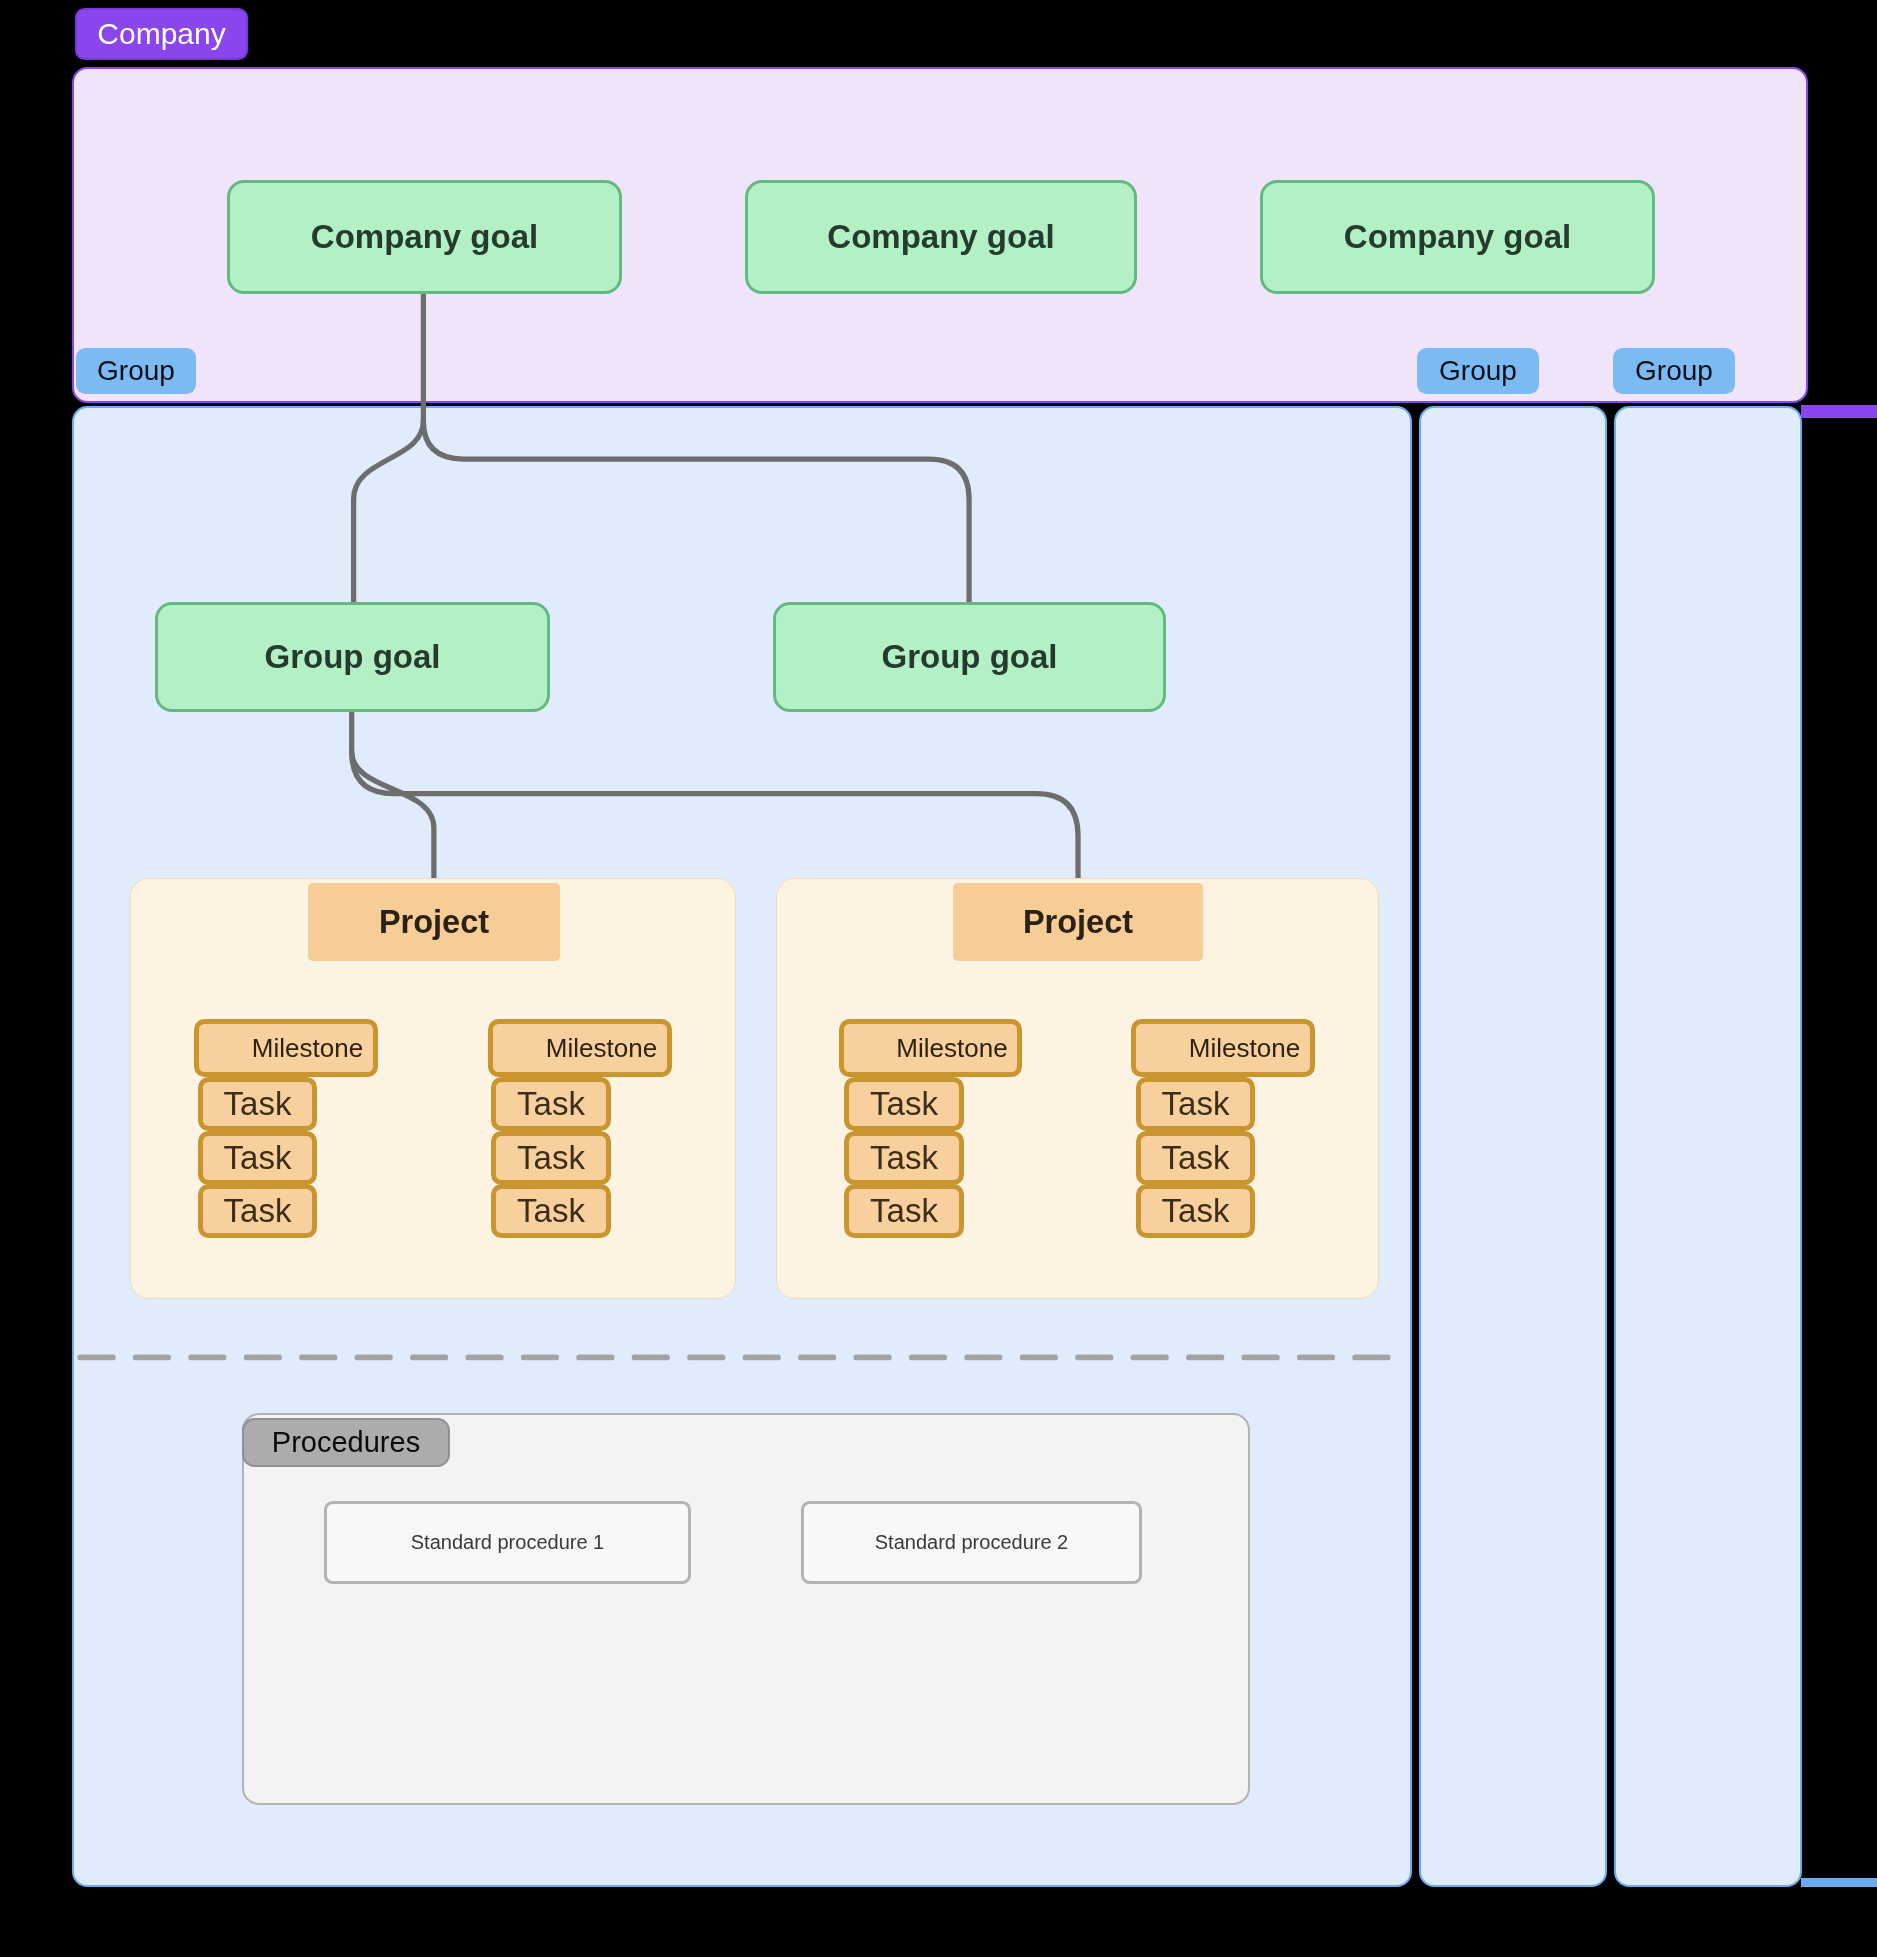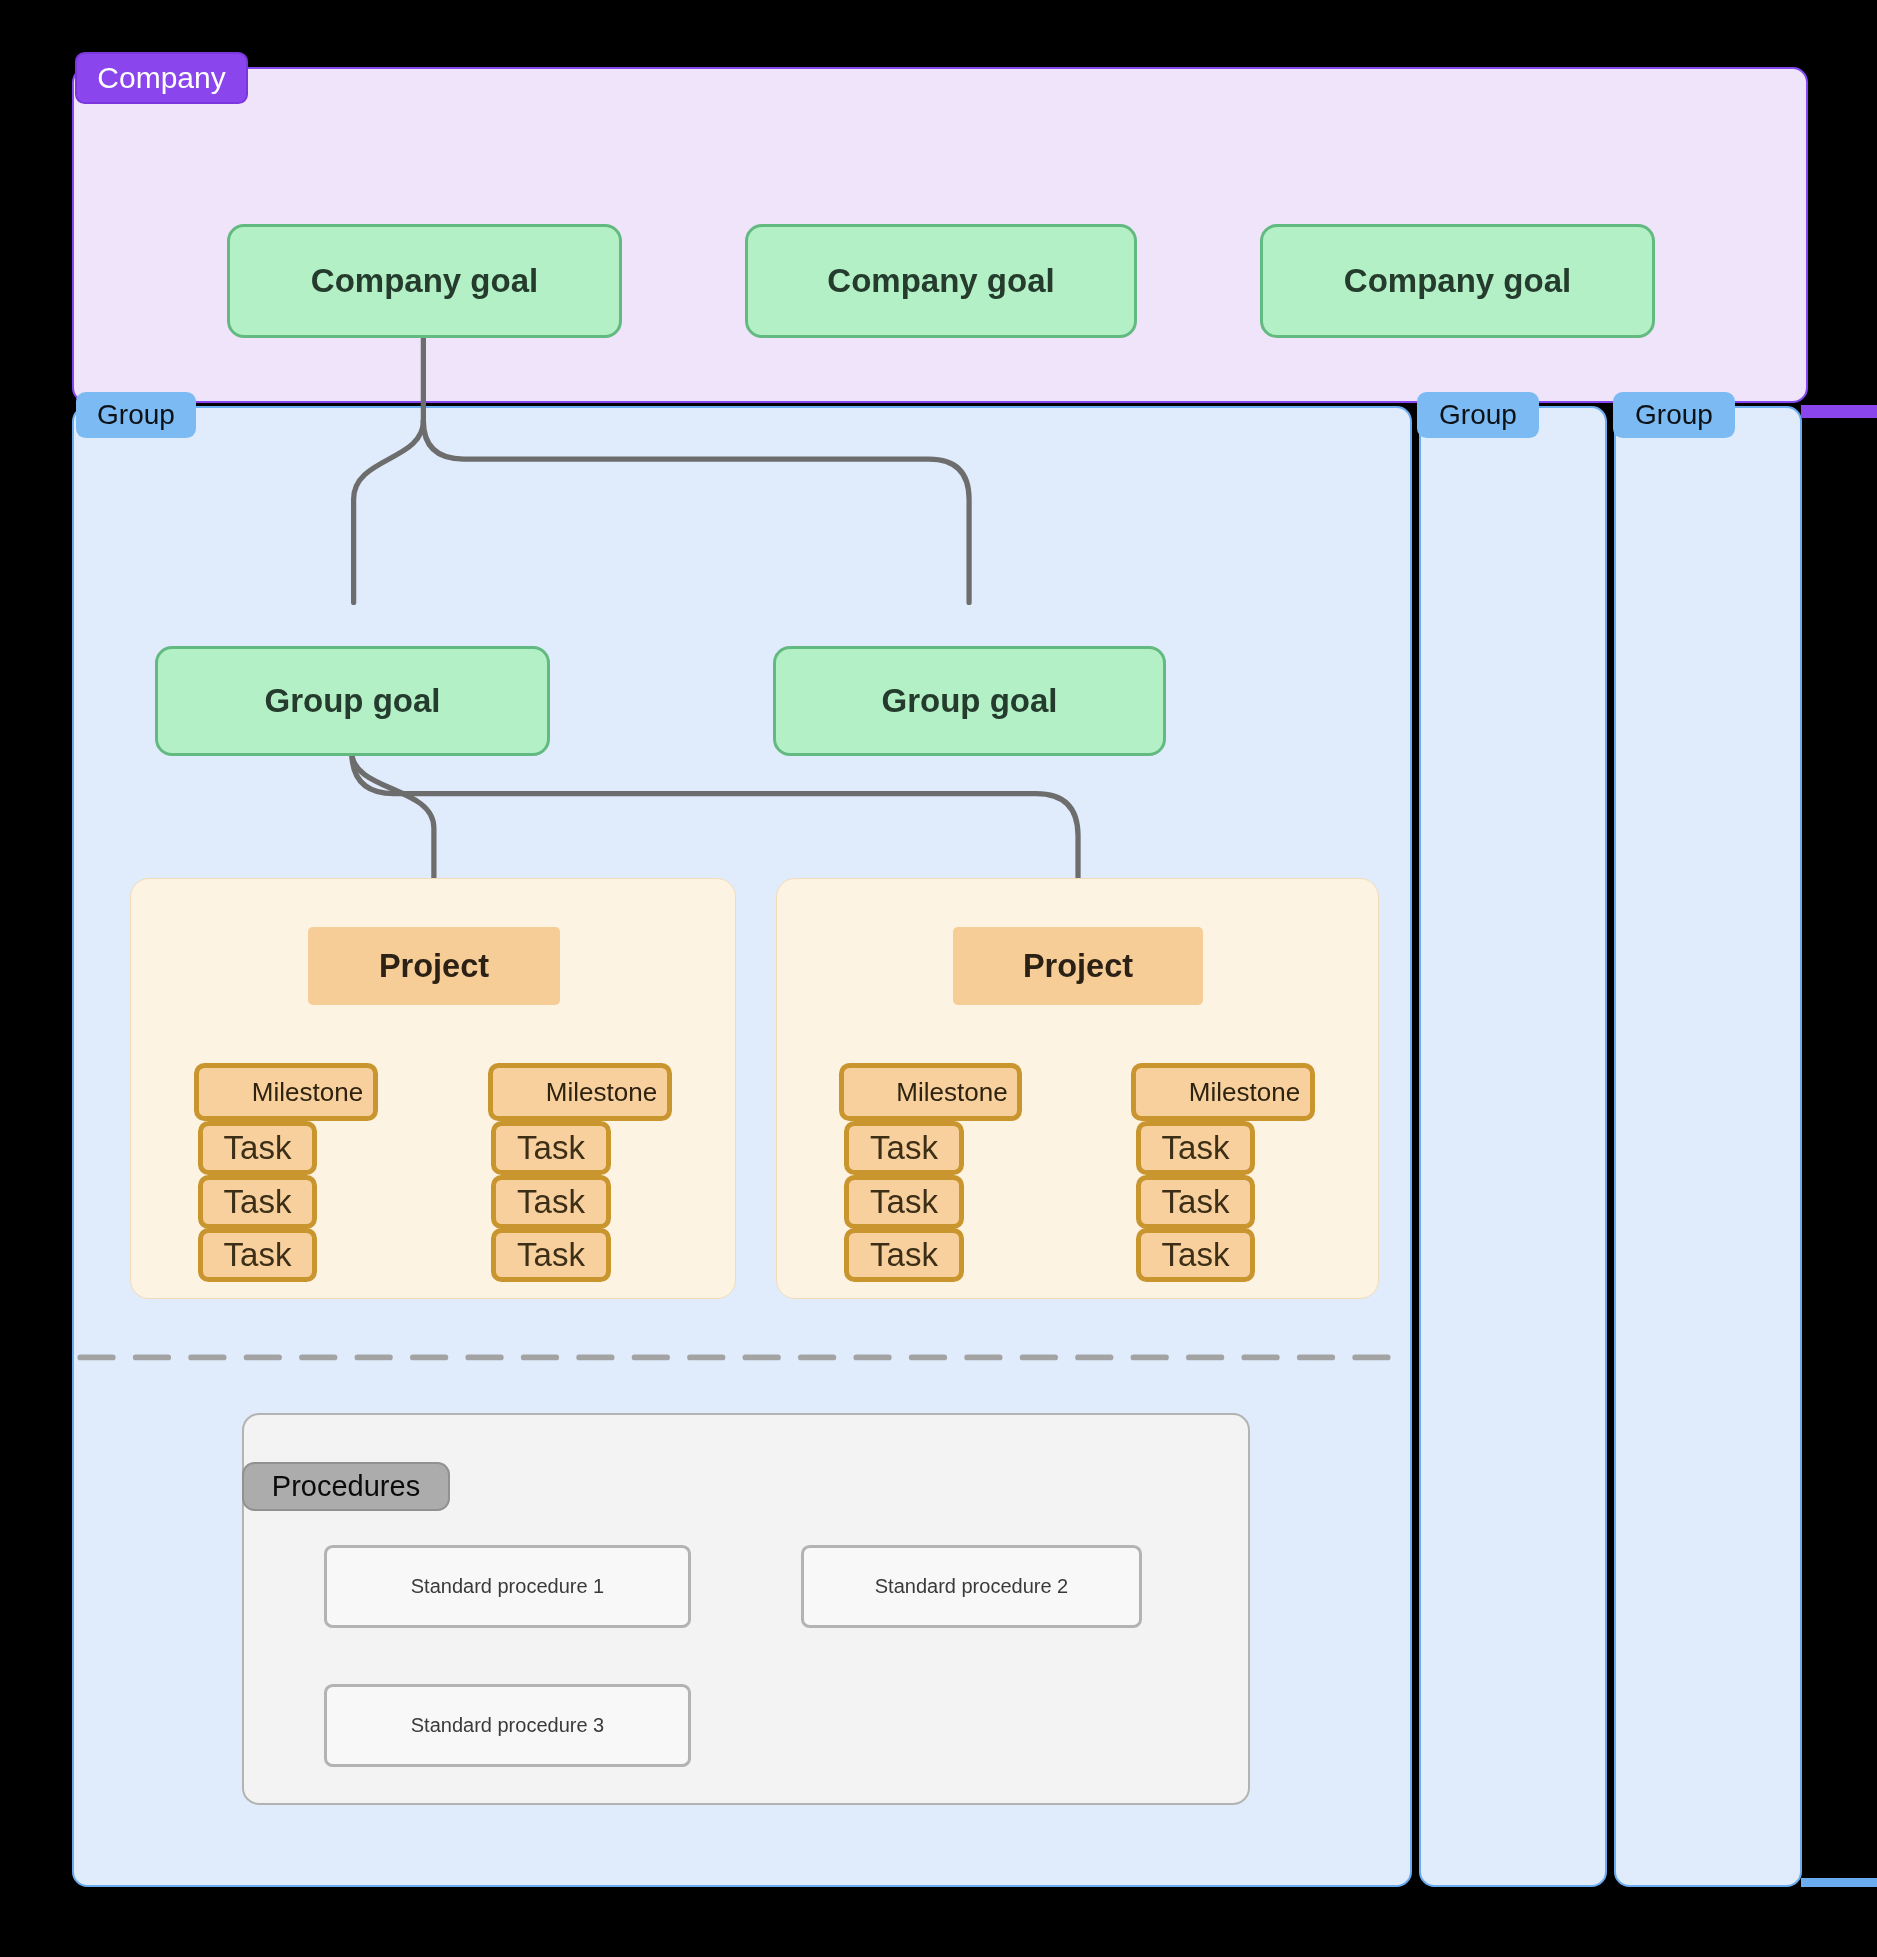--- a/index.html
+++ b/index.html
@@ -1,21 +1,21 @@
 <!DOCTYPE html>
 <html><head>
 <meta charset="utf-8">
 <style>
   html,body{margin:0;padding:0;background:#000;}
   #canvas{
     position:relative;width:1877px;height:1958px;background:#000;
     font-family:"Liberation Sans","DejaVu Sans",sans-serif;overflow:hidden;
   }
   .abs{position:absolute;box-sizing:border-box;}
-  .flexc{display:flex;align-items:center;justify-content:center;margin-top:44px;}
+  .flexc{display:flex;align-items:center;justify-content:center;}
 
   
   .company-container{background:#efe4fa;border:2.9px solid #8549f2;border-radius:15.3px;z-index:1;}
   .group-container{background:#e0ecfb;border:2.9px solid #6bacf0;border-radius:15.3px;z-index:1;}
   .project-container{background:#fdf3e3;border:1.9px solid #f2dcb8;border-radius:19px;z-index:3;}
   .proc-container{background:#f3f3f4;border:2.9px solid #b3b3b3;border-radius:17px;z-index:3;}
 
   
   .badge-company{background:#8a46ec;border:2.9px solid #7b36de;border-radius:9.6px;
     color:#ffffff;font-size:30px;font-weight:500;z-index:4;}
@@ -102,16 +102,15 @@
   <div class="abs flexc milestone" style="left:1131px;top:1019px;width:184px;height:58px;">Milestone</div>
   <div class="abs flexc task" style="left:1136px;top:1077px;width:119px;height:54px;">Task</div>
   <div class="abs flexc task" style="left:1136px;top:1131px;width:119px;height:54px;">Task</div>
   <div class="abs flexc task" style="left:1136px;top:1184px;width:119px;height:54px;">Task</div>
 
   <div class="abs proc-container" style="left:242px;top:1413px;width:1008px;height:392px;"></div>
   <div class="abs flexc badge-proc" style="left:242px;top:1418px;width:208px;height:49px;">Procedures</div>
 
   <div class="abs flexc proc-item" style="left:324px;top:1501px;width:367px;height:83px;">Standard procedure 1</div>
   <div class="abs flexc proc-item" style="left:801px;top:1501px;width:341px;height:83px;">Standard procedure 2</div>
-  <div class="abs flexc proc-item" style="left:324px;top:1640px;width:367px;height:83px;">Standard procedure 3</div>
 
 </div>
 
 
 </body></html>

